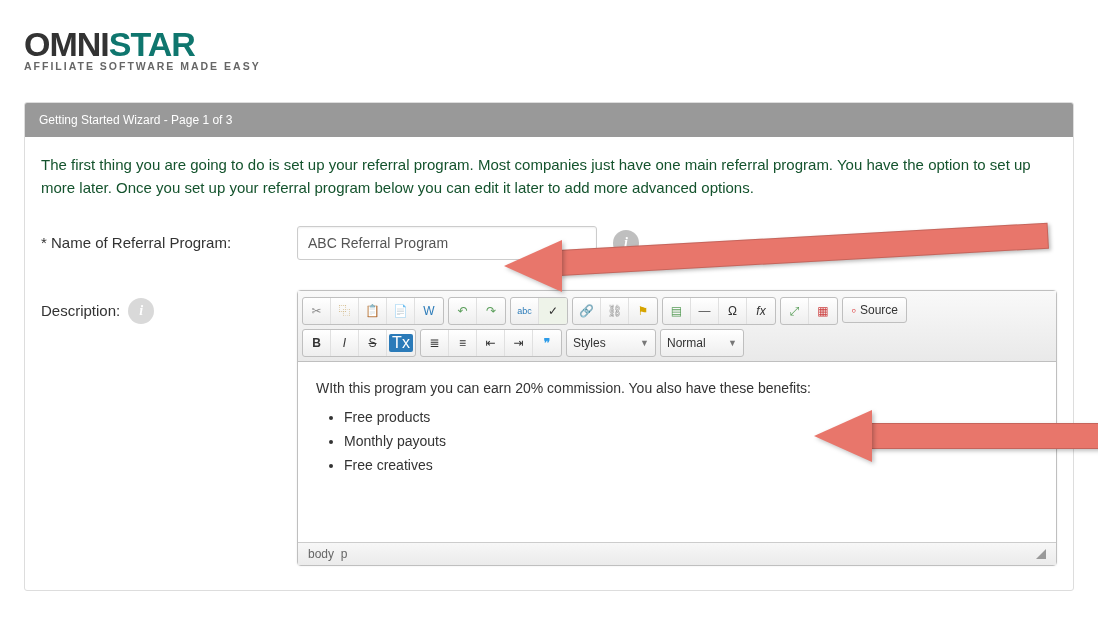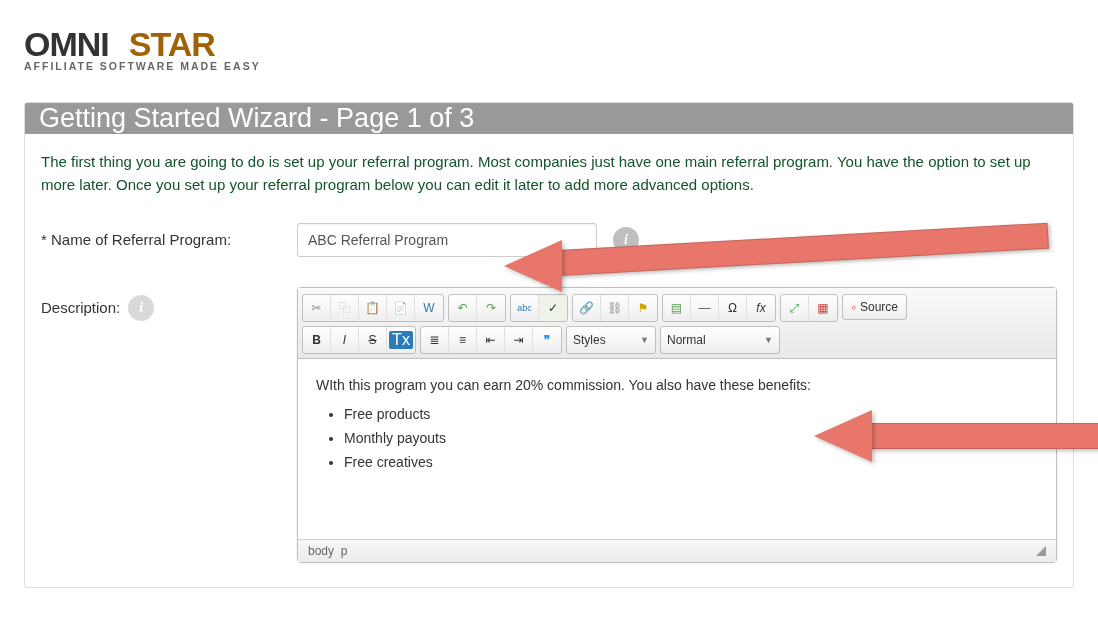--- a/index.html
+++ b/index.html
@@ -7,33 +7,33 @@
     margin: 0;
     font-family: "Helvetica Neue", Helvetica, Arial, sans-serif;
     font-size: 14px;
     color: #333;
     background: #fff;
   }
   .page { width: 1050px; margin: 0 auto; padding: 10px 0; position: relative; }
   .logo { padding: 15px 0 30px 0; }
   .logo-text { font-size: 34px; font-weight: 700; letter-spacing: -1px; font-family: Arial, sans-serif;}
   .logo-omni { color: #333; }
-  .logo-star { color: #a16207; padding-left: 20px; }
+  .logo-star { color: #0f766e; }
   .logo-tag { font-size: 10.5px; letter-spacing: 2px; color: #666; font-weight:700; margin-top:-4px;}
   .card {
     border: 1px solid #ddd;
     border-radius: 3px;
     overflow: hidden;
     background: #fff;
   }
   .card-header {
     background: #999;
     color: #fff;
-    padding: 0 14px;
-    font-size: 27px;
+    padding: 10px 14px;
+    font-size: 12px;
     font-weight: 500;
   }
   .card-body { padding: 16px; }
   .intro { font-size: 15px; line-height: 1.55; color: #14532d; margin-bottom: 26px; }
   .form-row { display: flex; align-items: flex-start; margin-bottom: 30px; position: relative; }
   .form-label { width: 256px; padding-top: 8px; font-size: 15px; color: #333; display:flex; align-items:center; gap:8px;}
   .text-input {
     width: 300px;
     padding: 8px 10px;
     font-size: 14px;
@@ -225,21 +225,21 @@
                   <div class="tb-btn">≣</div>
                   <div class="tb-btn">≡</div>
                   <div class="tb-btn">⇤</div>
                   <div class="tb-btn">⇥</div>
                   <div class="tb-btn ic-quote">❞</div>
                 </div>
                 <div class="tb-select" style="width:90px;justify-content:space-between;">
                   <span>Styles</span>
                   <span class="tb-caret">▼</span>
                 </div>
-                <div class="tb-select" style="width:120px;justify-content:space-between;">
+                <div class="tb-select" style="width:84px;justify-content:space-between;">
                   <span>Normal</span>
                   <span class="tb-caret">▼</span>
                 </div>
               </div>
             </div>
 
             <div class="editor-content">
               <div>WIth this program you can earn 20% commission. You also have these benefits:</div>
               <ul>
                 <li>Free products</li>

